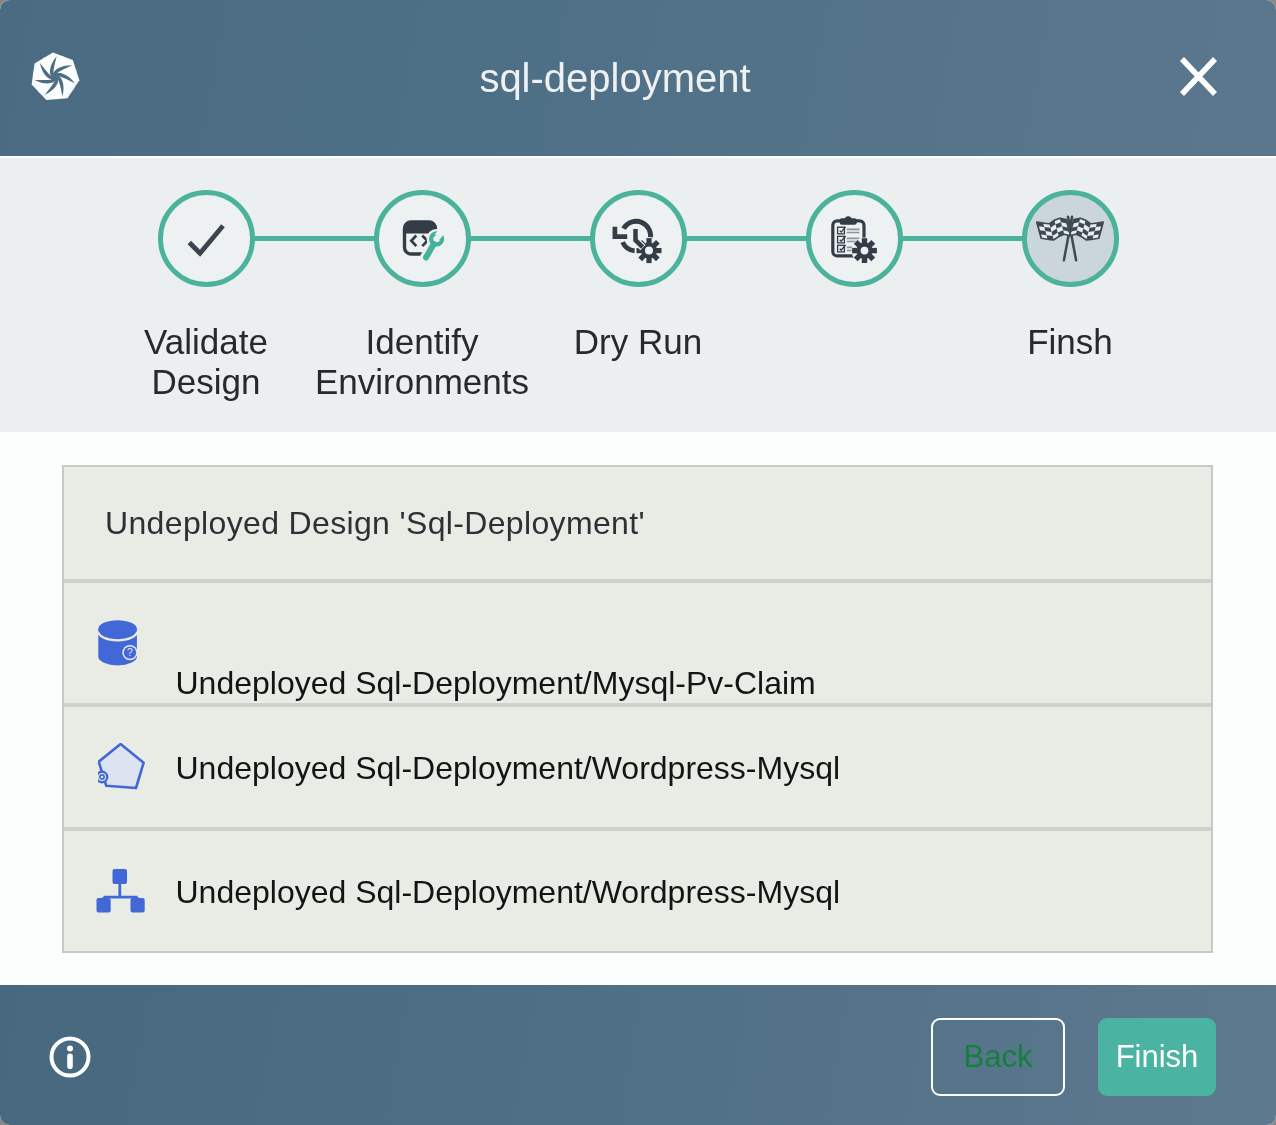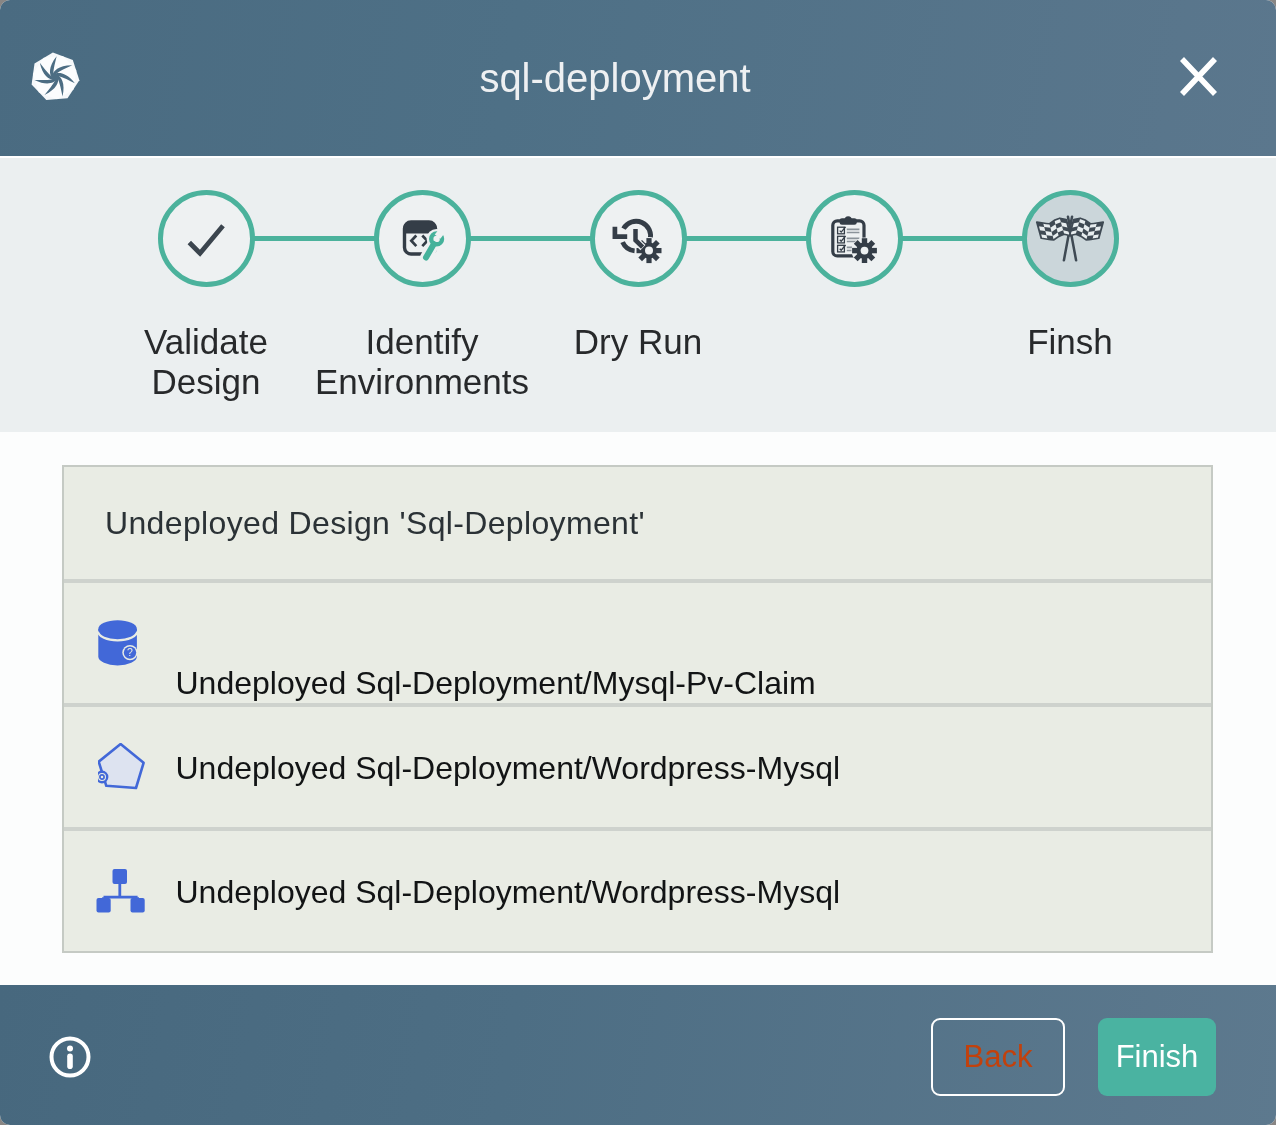--- a/index.html
+++ b/index.html
@@ -12,21 +12,21 @@
   .circ{position:absolute;top:190px;width:87px;height:87px;border:5px solid #4bb29c;border-radius:50%;background:#eef1f2;display:flex;align-items:center;justify-content:center;}
   .circ.last{background:#cbd6da;}
   .steplabel{position:absolute;top:322px;width:260px;text-align:center;font-size:35px;line-height:40px;color:#27292b;}
   .content{position:absolute;left:0;top:432px;width:1276px;height:553px;background:#fcfdfd;}
   .panel{position:absolute;left:62px;top:465px;width:1151px;height:488px;background:#e9ece4;border:2px solid #c5cac4;box-sizing:border-box;}
   .sep{position:absolute;left:64px;width:1147px;height:4px;background:#ced2cd;}
   .rowtxt{position:absolute;left:175.5px;font-size:32px;color:#121415;}
   .hdrtxt{position:absolute;left:94px;font-size:32px;color:#2b3236;letter-spacing:0.35px;margin-left:11px;}
   .rowicon{position:absolute;left:97px;}
   .ftr{position:absolute;left:0;top:985px;width:1276px;height:140px;background:linear-gradient(100deg,#47687e 0%,#4d6e84 40%,#5d798e 100%);}
-  .btn-back{position:absolute;left:931px;top:1018px;width:134px;height:78px;border:2.5px solid #fff;border-radius:9px;box-sizing:border-box;color:#c2410c;font-size:31px;display:flex;align-items:center;justify-content:center;}
+  .btn-back{position:absolute;left:931px;top:1018px;width:134px;height:78px;border:2.5px solid #fff;border-radius:9px;box-sizing:border-box;color:#15803d;font-size:31px;display:flex;align-items:center;justify-content:center;}
   .btn-finish{position:absolute;left:1098px;top:1018px;width:118px;height:78px;background:#4ab3a1;border-radius:9px;color:#fff;font-size:31px;display:flex;align-items:center;justify-content:center;}
 </style>
 </head>
 <body>
 <div class="modal">
   <div class="hdr"></div>
   <div class="title">sql-deployment</div>
 
   <svg style="position:absolute;left:27.5px;top:49.5px;" width="54" height="54" viewBox="-50 -50 100 100">
     <g transform="rotate(-5)">

